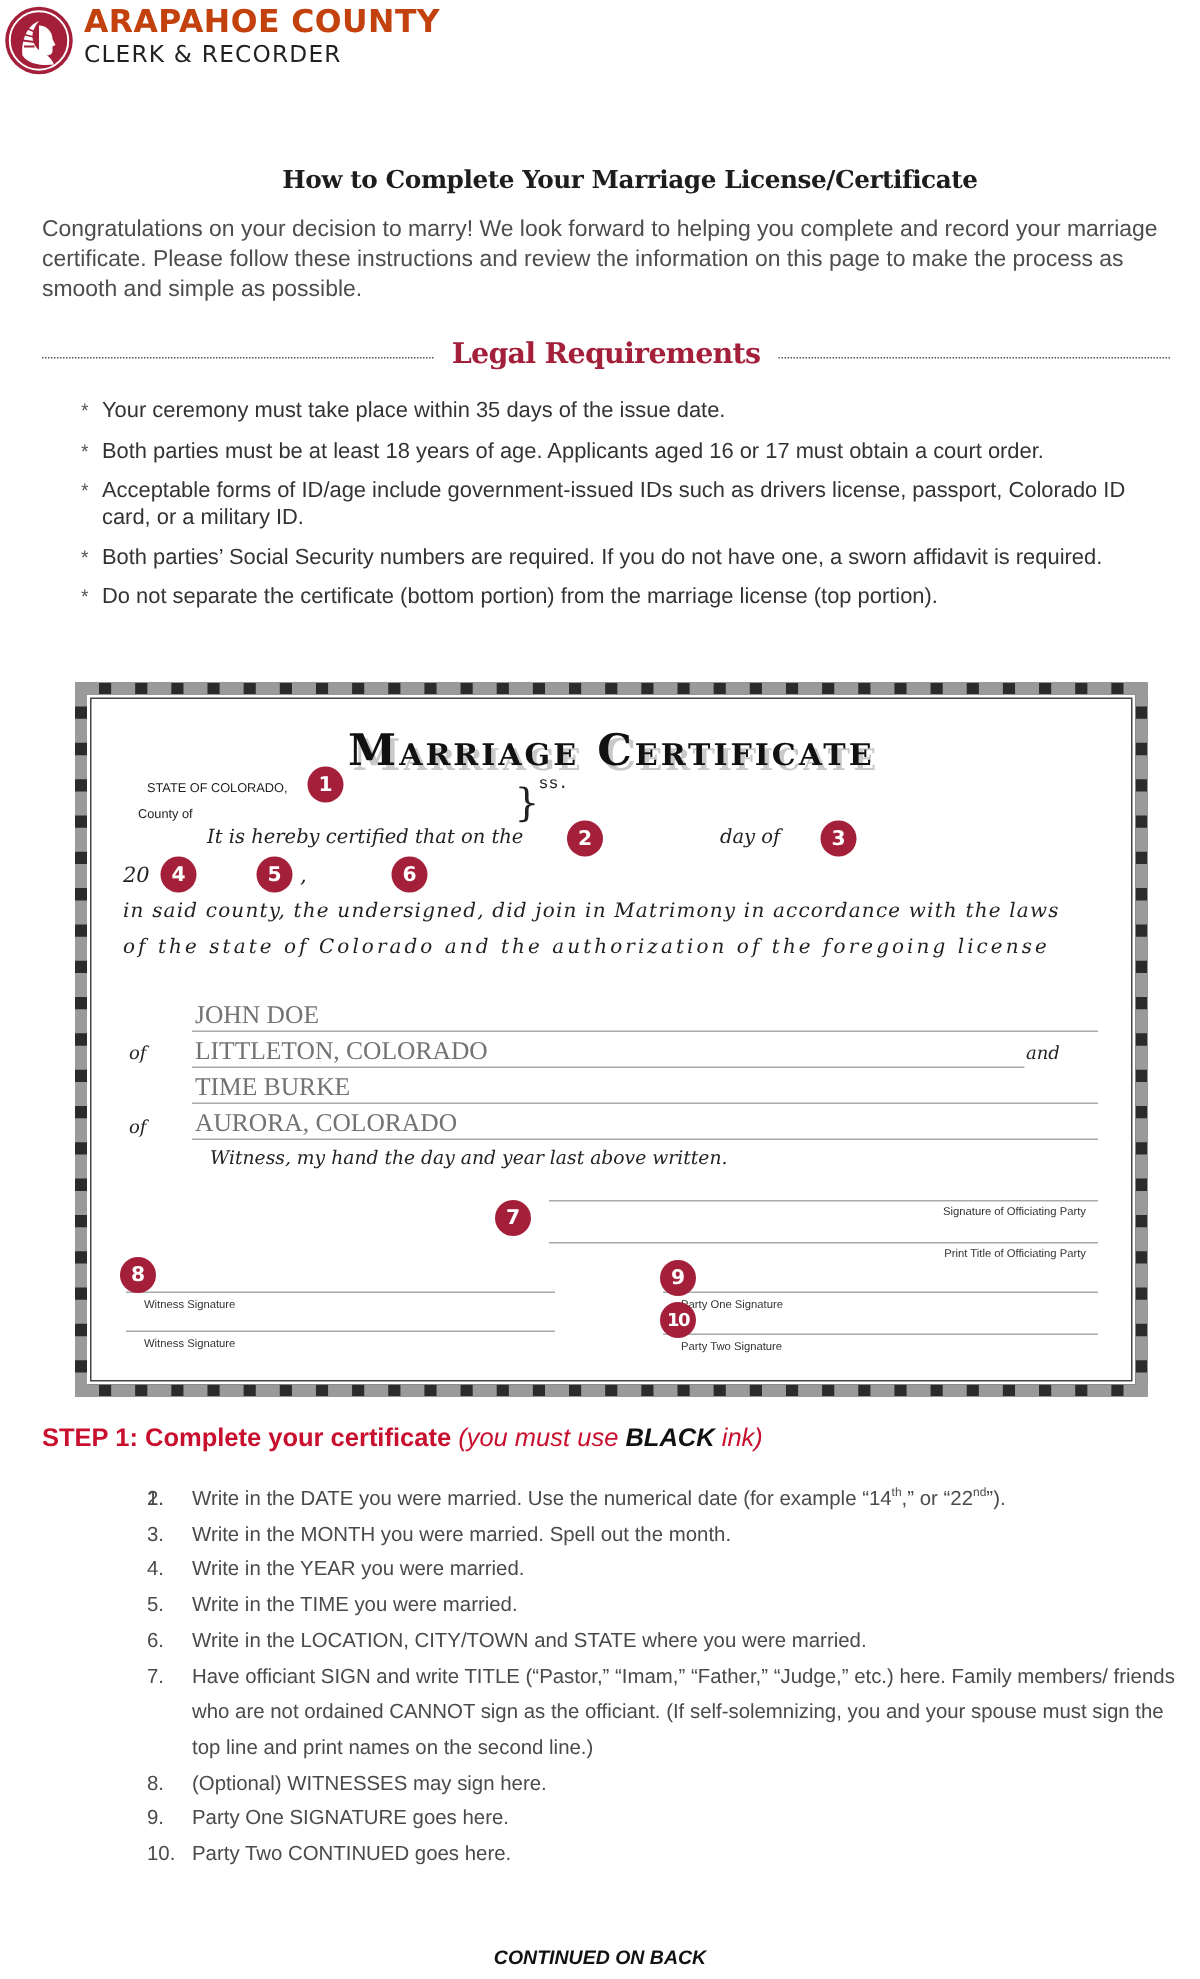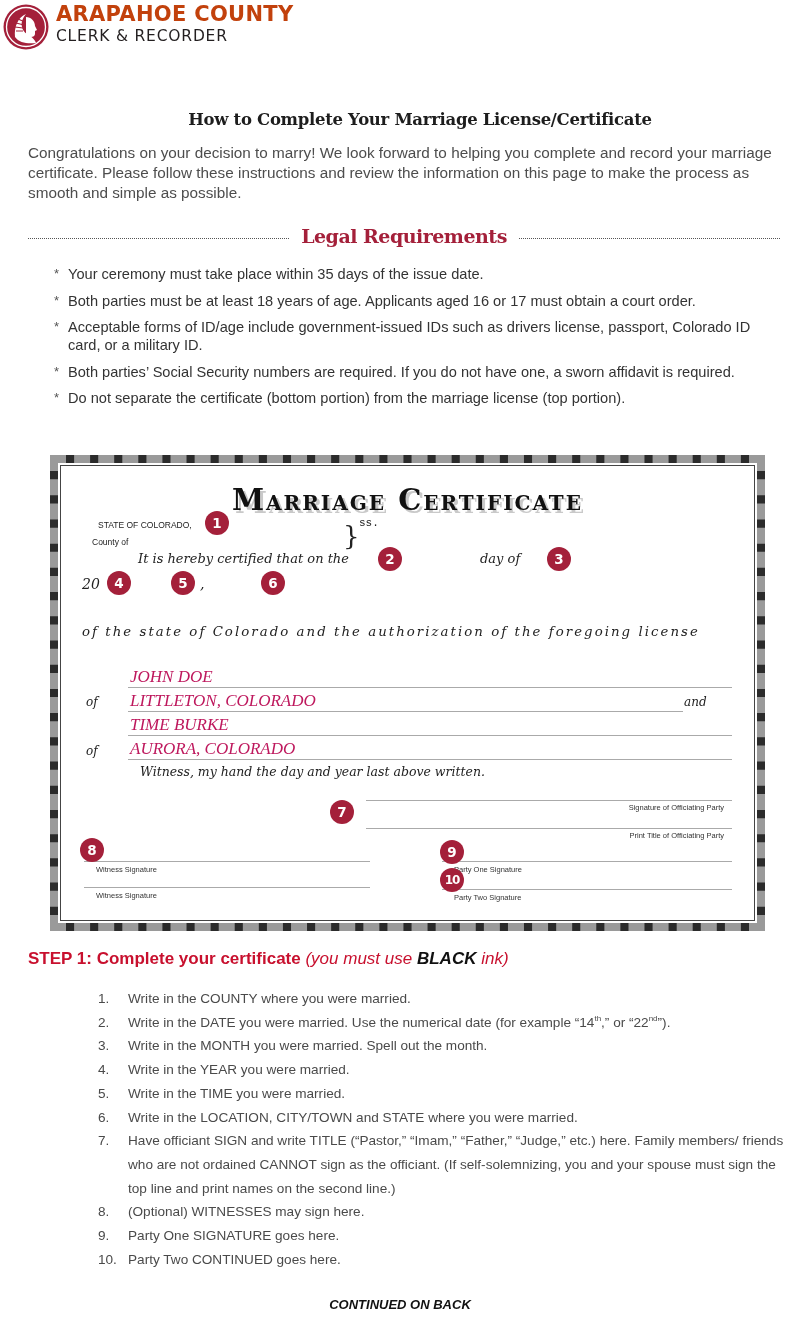--- a/index.html
+++ b/index.html
@@ -37,21 +37,21 @@
   .s-20 { left: 24px; top: 113px; font-size: 14px; }
   .s-comma { left: 142px; top: 113px; font-size: 14px; }
   .s-at { left: 205px; top: 113px; font-size: 13px; }
   .s2 { left: 24px; top: 137px; font-size: 13.3px; letter-spacing: 0.8px; }
   .s3 { left: 24px; top: 161px; font-size: 13.3px; letter-spacing: 2.05px; }
   .s-witness { left: 82px; top: 301px; font-size: 12.5px; }
   .of1 { left: 28px; top: 232px; font-size: 12px; }
   .of2 { left: 28px; top: 281px; font-size: 12px; }
   .and { left: 626px; top: 232px; font-size: 12px; }
 
-  .name-line { position: absolute; left: 70px; width: 604px; border-bottom: 1.3px solid #aaa; font-family: "Liberation Serif", serif; font-size: 17px; color: #be185d; line-height: 20px; padding-left: 2px; font-style: italic; }
+  .name-line { position: absolute; left: 70px; width: 604px; border-bottom: 1.3px solid #aaa; font-family: "Liberation Serif", serif; font-size: 17px; color: #737373; line-height: 20px; padding-left: 2px; }
   .nl1 { top: 204px; }
   .nl2 { top: 228px; width: 555px; }
   .nl3 { top: 252px; }
   .nl4 { top: 276px; }
 
   .sig-line { position: absolute; border-top: 1.3px solid #aaa; }
   .sig-lbl { position: absolute; font-size: 7.5px; color: #333; white-space: nowrap; margin-left: 12px; }
 
   .badge { position: absolute; width: 24px; height: 24px; border-radius: 50%; background: #a4203a; color: #fff; font-family: "DejaVu Sans", sans-serif; font-weight: bold; font-size: 13.5px; text-align: center; line-height: 24px; }
   .badge.wide { font-size: 12px; letter-spacing: -1px; }
@@ -106,20 +106,21 @@
   <div class="state-lbl">STATE OF COLORADO,</div>
   <div class="county-lbl">County of</div>
   <div class="brace">}</div>
   <div class="ss">ss.</div>
 
   <div class="script s1">It is hereby certified that on the</div>
   <div class="script s-day">day of</div>
   <div class="script s-20">20</div>
   <div class="script s-comma">,</div>
   <div class="script s-at">at</div>
+  <div class="script s2">in said county, the undersigned, did join in Matrimony in accordance with the laws</div>
   <div class="script s3">of the state of Colorado and the authorization of the foregoing license</div>
 
   <div class="name-line nl1">JOHN DOE</div>
   <div class="script of1">of</div>
   <div class="name-line nl2">LITTLETON, COLORADO</div>
   <div class="script and">and</div>
   <div class="name-line nl3">TIME BURKE</div>
   <div class="script of2">of</div>
   <div class="name-line nl4">AURORA, COLORADO</div>
   <div class="script s-witness">Witness, my hand the day and year last above written.</div>
@@ -150,21 +151,21 @@
   <div class="badge" style="left:382px; top:377px;">9</div>
   <div class="badge wide" style="left:382px; top:405px;">10</div>
 </div>
 
 <div class="step-head">
   <span>STEP 1: Complete your certificate</span>
   <span class="note"><span>(you must use </span><span class="black">BLACK</span><span> ink)</span></span>
 </div>
 
 <ol class="steps">
-  <li><span class="num">1.</span><span>Write in the COUNTY where you were married.</span></li>
+  <li><span class="num">1.</span></li>
   <li><span class="num">2.</span><span>Write in the DATE you were married. Use the numerical date (for example “14</span><sup>th</sup><span>,” or “22</span><sup>nd</sup><span>”).</span></li>
   <li><span class="num">3.</span><span>Write in the MONTH you were married. Spell out the month.</span></li>
   <li><span class="num">4.</span><span>Write in the YEAR you were married.</span></li>
   <li><span class="num">5.</span><span>Write in the TIME you were married.</span></li>
   <li><span class="num">6.</span><span>Write in the LOCATION, CITY/TOWN and STATE where you were married.</span></li>
   <li style="width:690px"><span class="num">7.</span><span>Have officiant SIGN and write TITLE (“Pastor,” “Imam,” “Father,” “Judge,” etc.) here. Family members/ friends who are not ordained CANNOT sign as the officiant. (If self-solemnizing, you and your spouse must sign the top line and print names on the second line.)</span></li>
   <li><span class="num">8.</span><span>(Optional) WITNESSES may sign here.</span></li>
   <li><span class="num">9.</span><span>Party One SIGNATURE goes here.</span></li>
   <li><span class="num">10.</span><span>Party Two CONTINUED goes here.</span></li>
 </ol>

